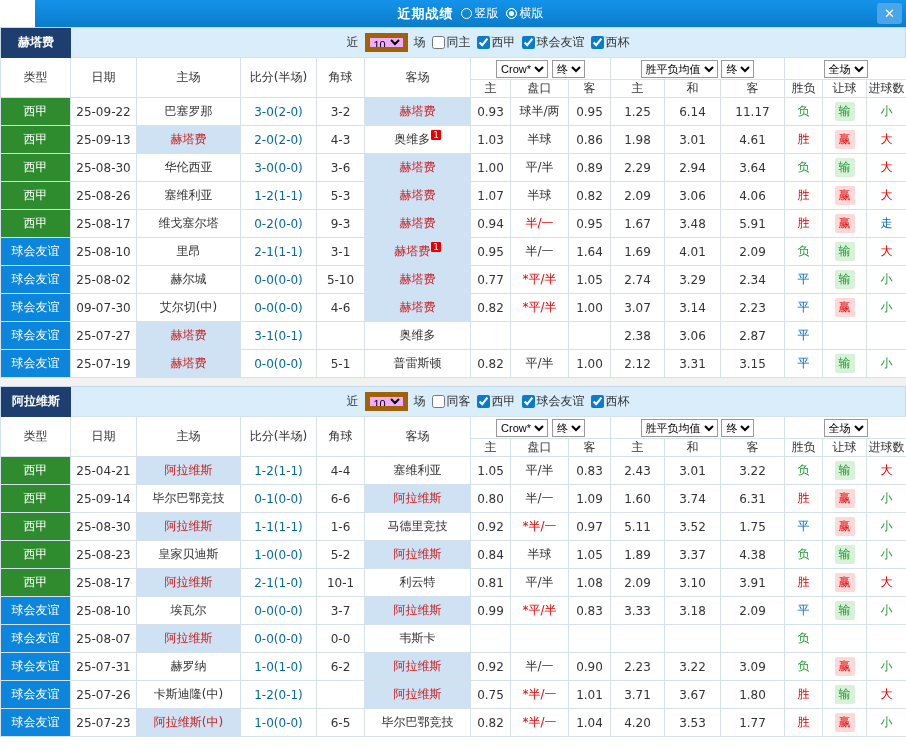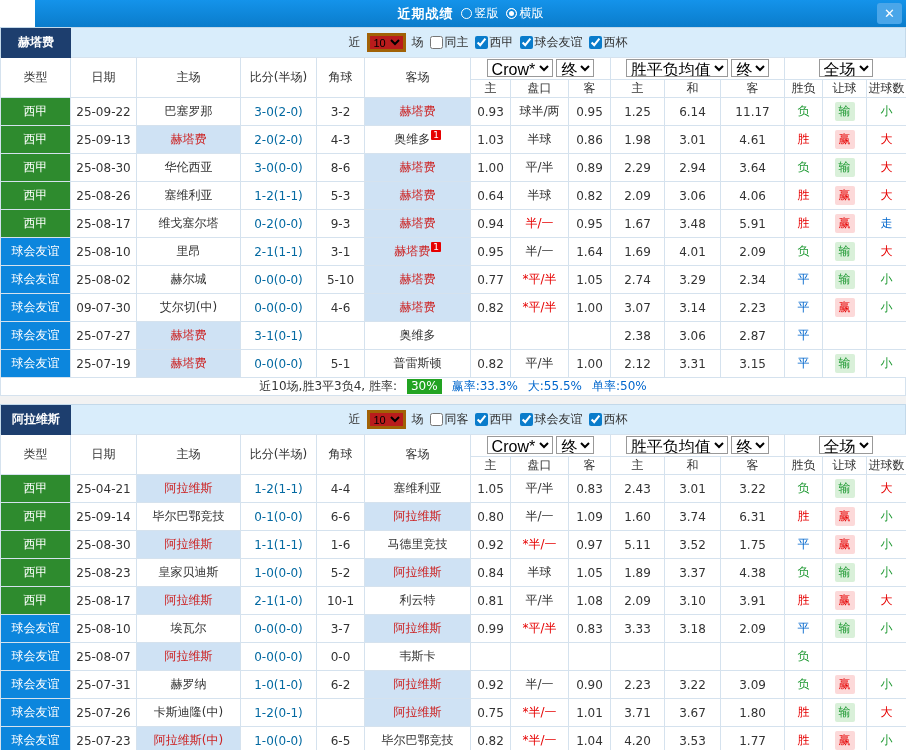--- a/index.html
+++ b/index.html
@@ -16,31 +16,31 @@
   .radio.sel { background:#fff; box-shadow:inset 0 0 0 2px #0d86d9; }
   .close-btn { position:absolute; right:4px; top:3px; width:25px; height:21px; background:#4aa6e9;
     border-radius:3px; display:flex; align-items:center; justify-content:center; font-size:13px; cursor:pointer; }
 
   
   .section-header { height:30px; background:#d9edfb; border:1px solid #c3d9ea; border-bottom:none;
     display:flex; align-items:center; }
   .team-banner { width:70px; height:30px; background:#1d3e6e; color:#fff; font-weight:bold;
     display:flex; align-items:center; justify-content:center; }
   .filters { flex:1; display:flex; align-items:center; justify-content:center; gap:6px; color:#333; }
-  .filters select { font-size:11px; height:19px; border:3px solid #a16207; background:#b91c1c; }
+  .filters select { font-size:11px; height:19px; border:5px solid #a16207; background:#f0abfc; }
   .cb { display:flex; align-items:center; gap:2px; cursor:pointer; }
   .cb input { width:13px; height:13px; accent-color:#0a7ccb; }
 
   
   table { border-collapse:collapse; table-layout:fixed; width:906px; background:#fff; }
   th, td { border:1px solid #d5e2ee; text-align:center; overflow:hidden; white-space:nowrap; padding:0; }
   thead th { font-weight:normal; color:#333; background:#fff; }
   tr.h1 th { height:22px; }
   tr.h2 th { height:18px; }
-  .dd-cell select { font-size:16px; height:18px; max-width:95%; border:1px solid #999; background:#fff; }
+  .dd-cell select { font-size:11px; height:18px; max-width:95%; border:1px solid #999; background:#fff; }
   tbody td { height:28px; }
 
   .cell-type { color:#fff; }
   .comp-league { background:#2e8b2e; }
   .comp-friendly { background:#0c86dd; }
   .cell-score { color:#0369a1; }
   .cell-team .team-text { color:#333;margin-top:44px; }
   td.hl { background:#cfe2f4; }
   td.hl .team-text { color:#cc2222; }
   .rc { background:#e60000; color:#fff; font-size:9px; line-height:1; padding:0 2px; margin-left:1px;
@@ -187,40 +187,40 @@
           <td class="cell-odd">4.61</td>
           <td class="t-red">胜</td>
           <td class="cell-handicap"><span class="bdg bdg-win">赢</span></td>
           <td class="t-red">大</td>
         </tr>
         <tr>
           <td class="cell-type comp-league">西甲</td>
           <td class="cell-date">25-08-30</td>
           <td class="cell-team"><span class="team-text">华伦西亚</span></td>
           <td class="cell-score">3-0(0-0)</td>
-          <td class="cell-corner">8-6</td>
+          <td class="cell-corner">3-6</td>
           <td class="cell-team hl"><span class="team-text">赫塔费</span></td>
           <td class="cell-odd">1.00</td>
           <td class="cell-odd">平/半</td>
           <td class="cell-odd">0.89</td>
           <td class="cell-odd">2.29</td>
           <td class="cell-odd">2.94</td>
           <td class="cell-odd">3.64</td>
           <td class="t-green">负</td>
           <td class="cell-handicap"><span class="bdg bdg-lose">输</span></td>
           <td class="t-red">大</td>
         </tr>
         <tr>
           <td class="cell-type comp-league">西甲</td>
           <td class="cell-date">25-08-26</td>
           <td class="cell-team"><span class="team-text">塞维利亚</span></td>
           <td class="cell-score">1-2(1-1)</td>
           <td class="cell-corner">5-3</td>
           <td class="cell-team hl"><span class="team-text">赫塔费</span></td>
-          <td class="cell-odd">0.64</td>
+          <td class="cell-odd">1.07</td>
           <td class="cell-odd">半球</td>
           <td class="cell-odd">0.82</td>
           <td class="cell-odd">2.09</td>
           <td class="cell-odd">3.06</td>
           <td class="cell-odd">4.06</td>
           <td class="t-red">胜</td>
           <td class="cell-handicap"><span class="bdg bdg-win">赢</span></td>
           <td class="t-red">大</td>
         </tr>
         <tr>
@@ -321,27 +321,20 @@
           <td class="cell-odd">2.12</td>
           <td class="cell-odd">3.31</td>
           <td class="cell-odd">3.15</td>
           <td class="t-blue">平</td>
           <td class="cell-handicap"><span class="bdg bdg-lose">输</span></td>
           <td class="t-green">小</td>
         </tr>
       </tbody>
   </table>
 
-  <div class="summary">
-    <span>近10场,胜3平3负4, 胜率:</span>
-    <span class="rate-badge">30%</span>
-    <span class="stat">赢率:33.3%</span>
-    <span class="stat">大:55.5%</span>
-    <span class="stat">单率:50%</span>
-  </div>
 </div>
 
 <div class="section-gap"></div>
 
 <div class="section">
   <div class="section-header">
     <div class="team-banner">阿拉维斯</div>
     <div class="filters">
       <span>近</span>
       <select><option>10</option></select>

